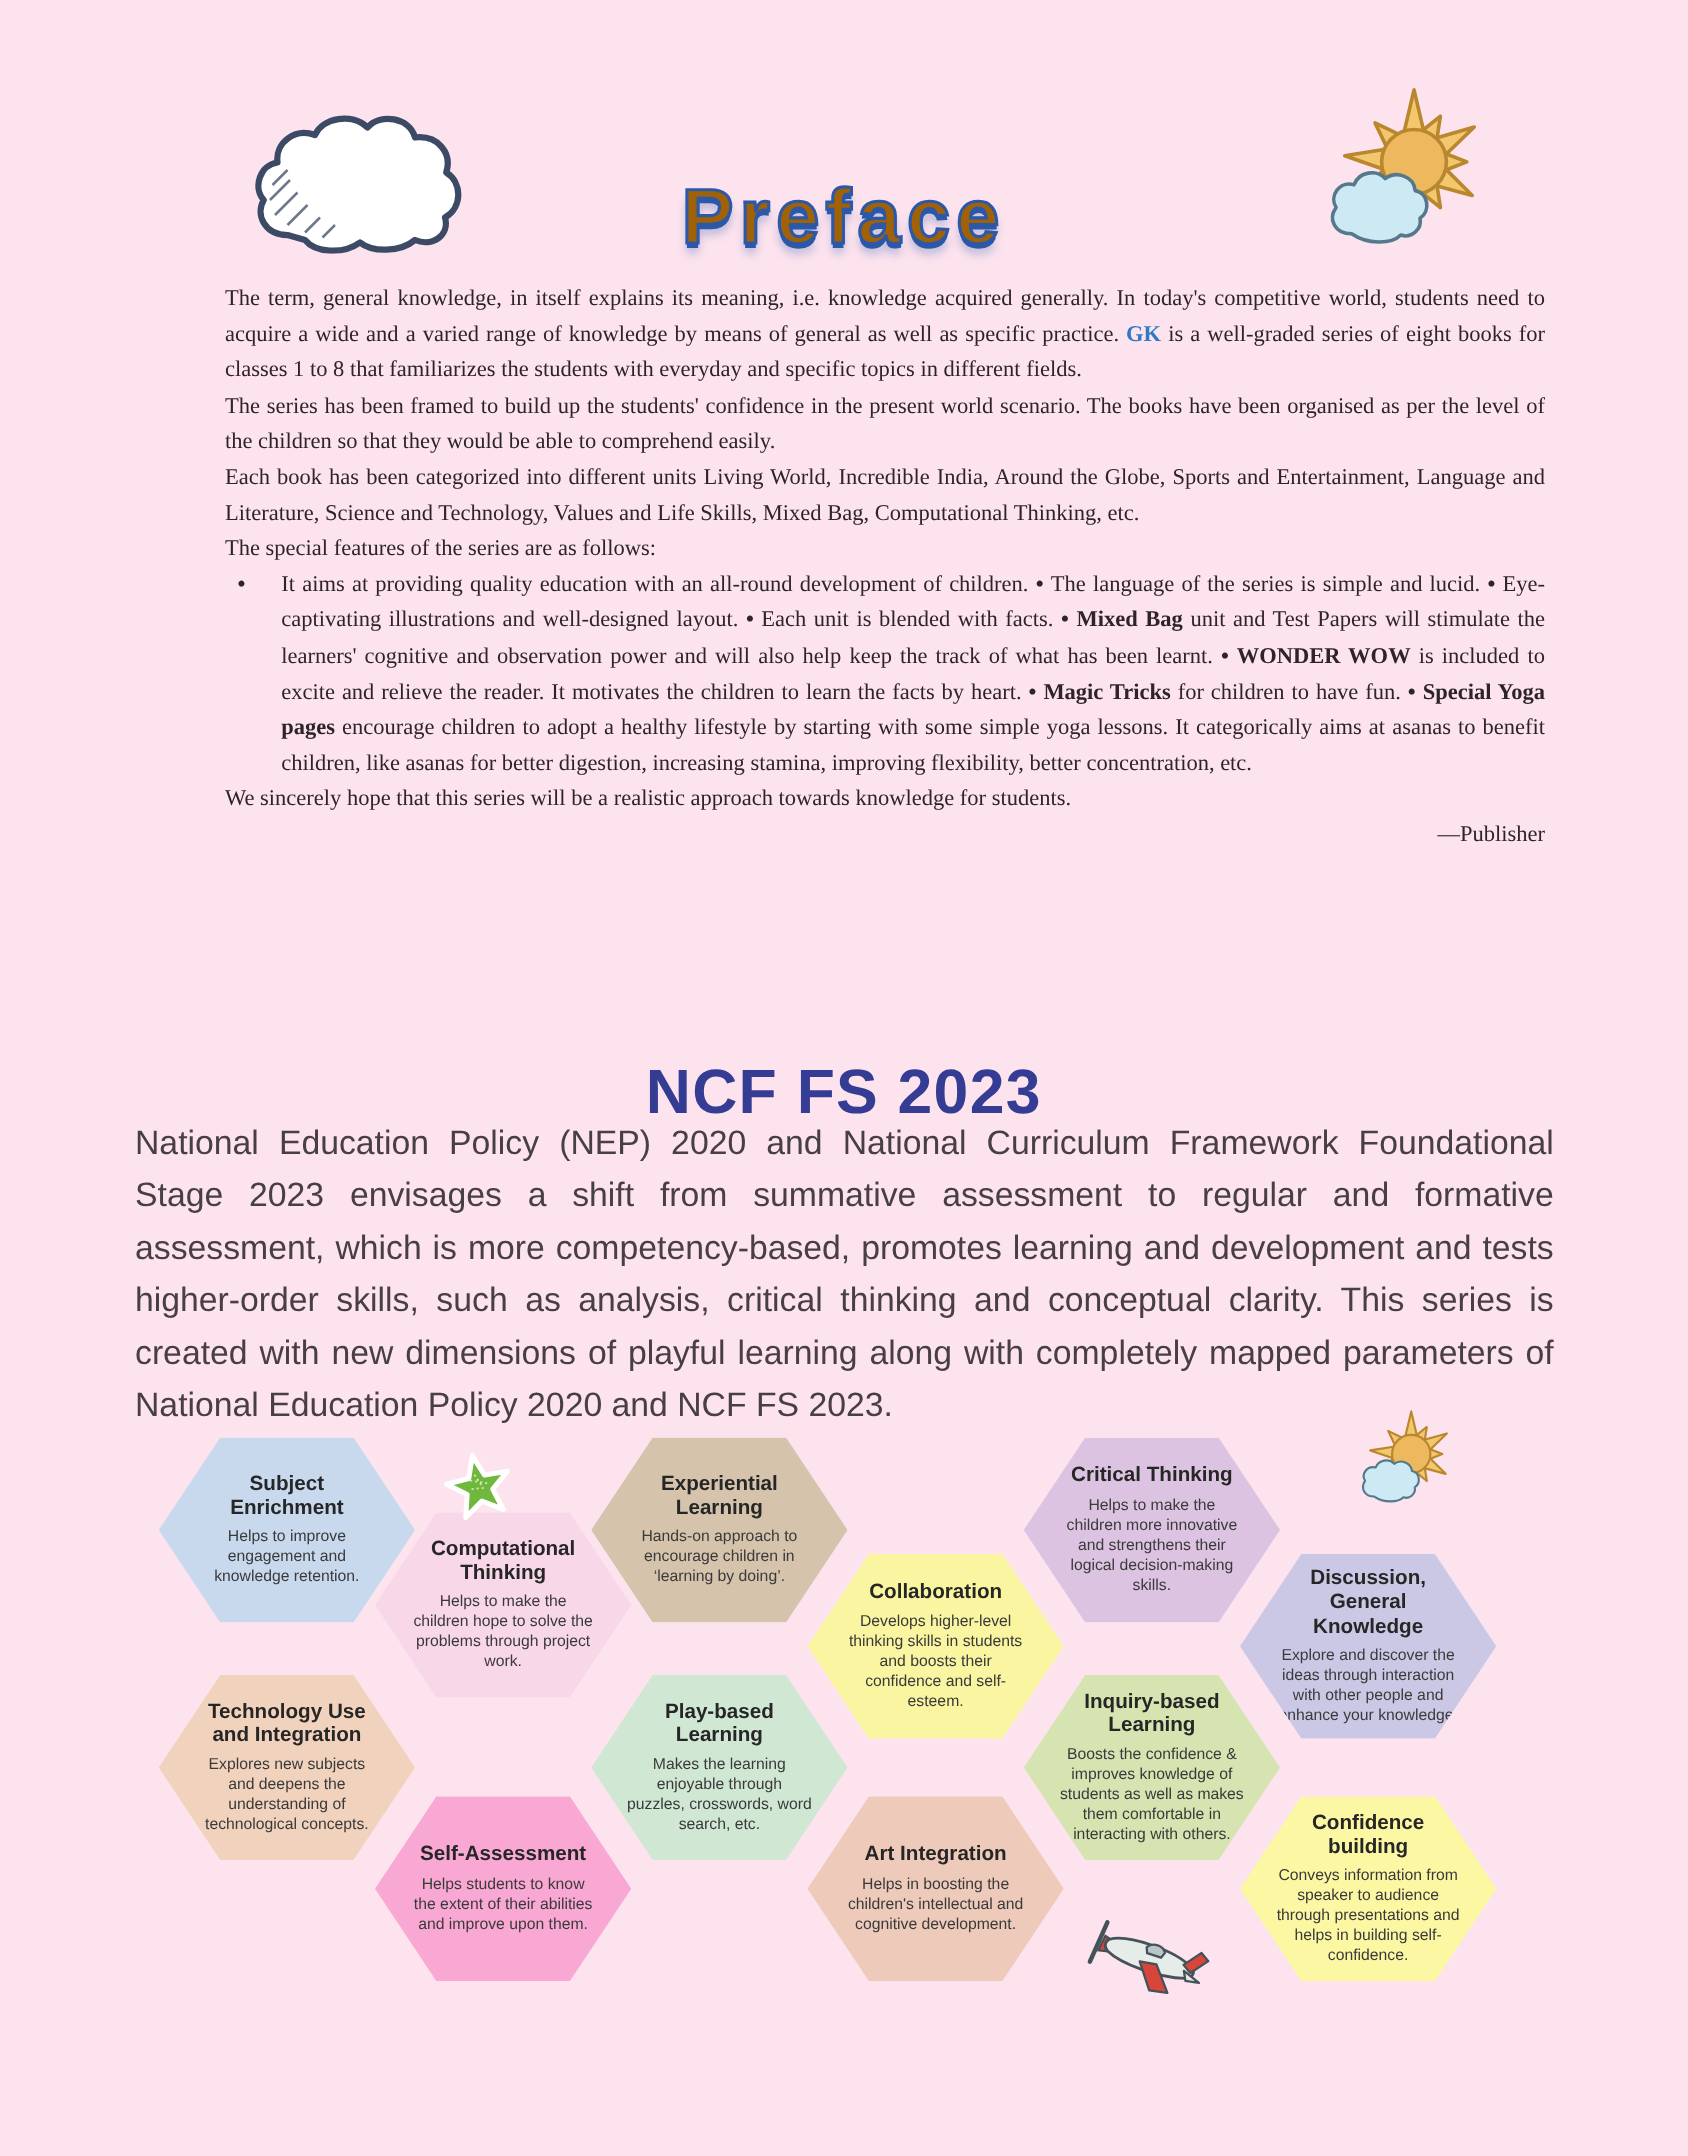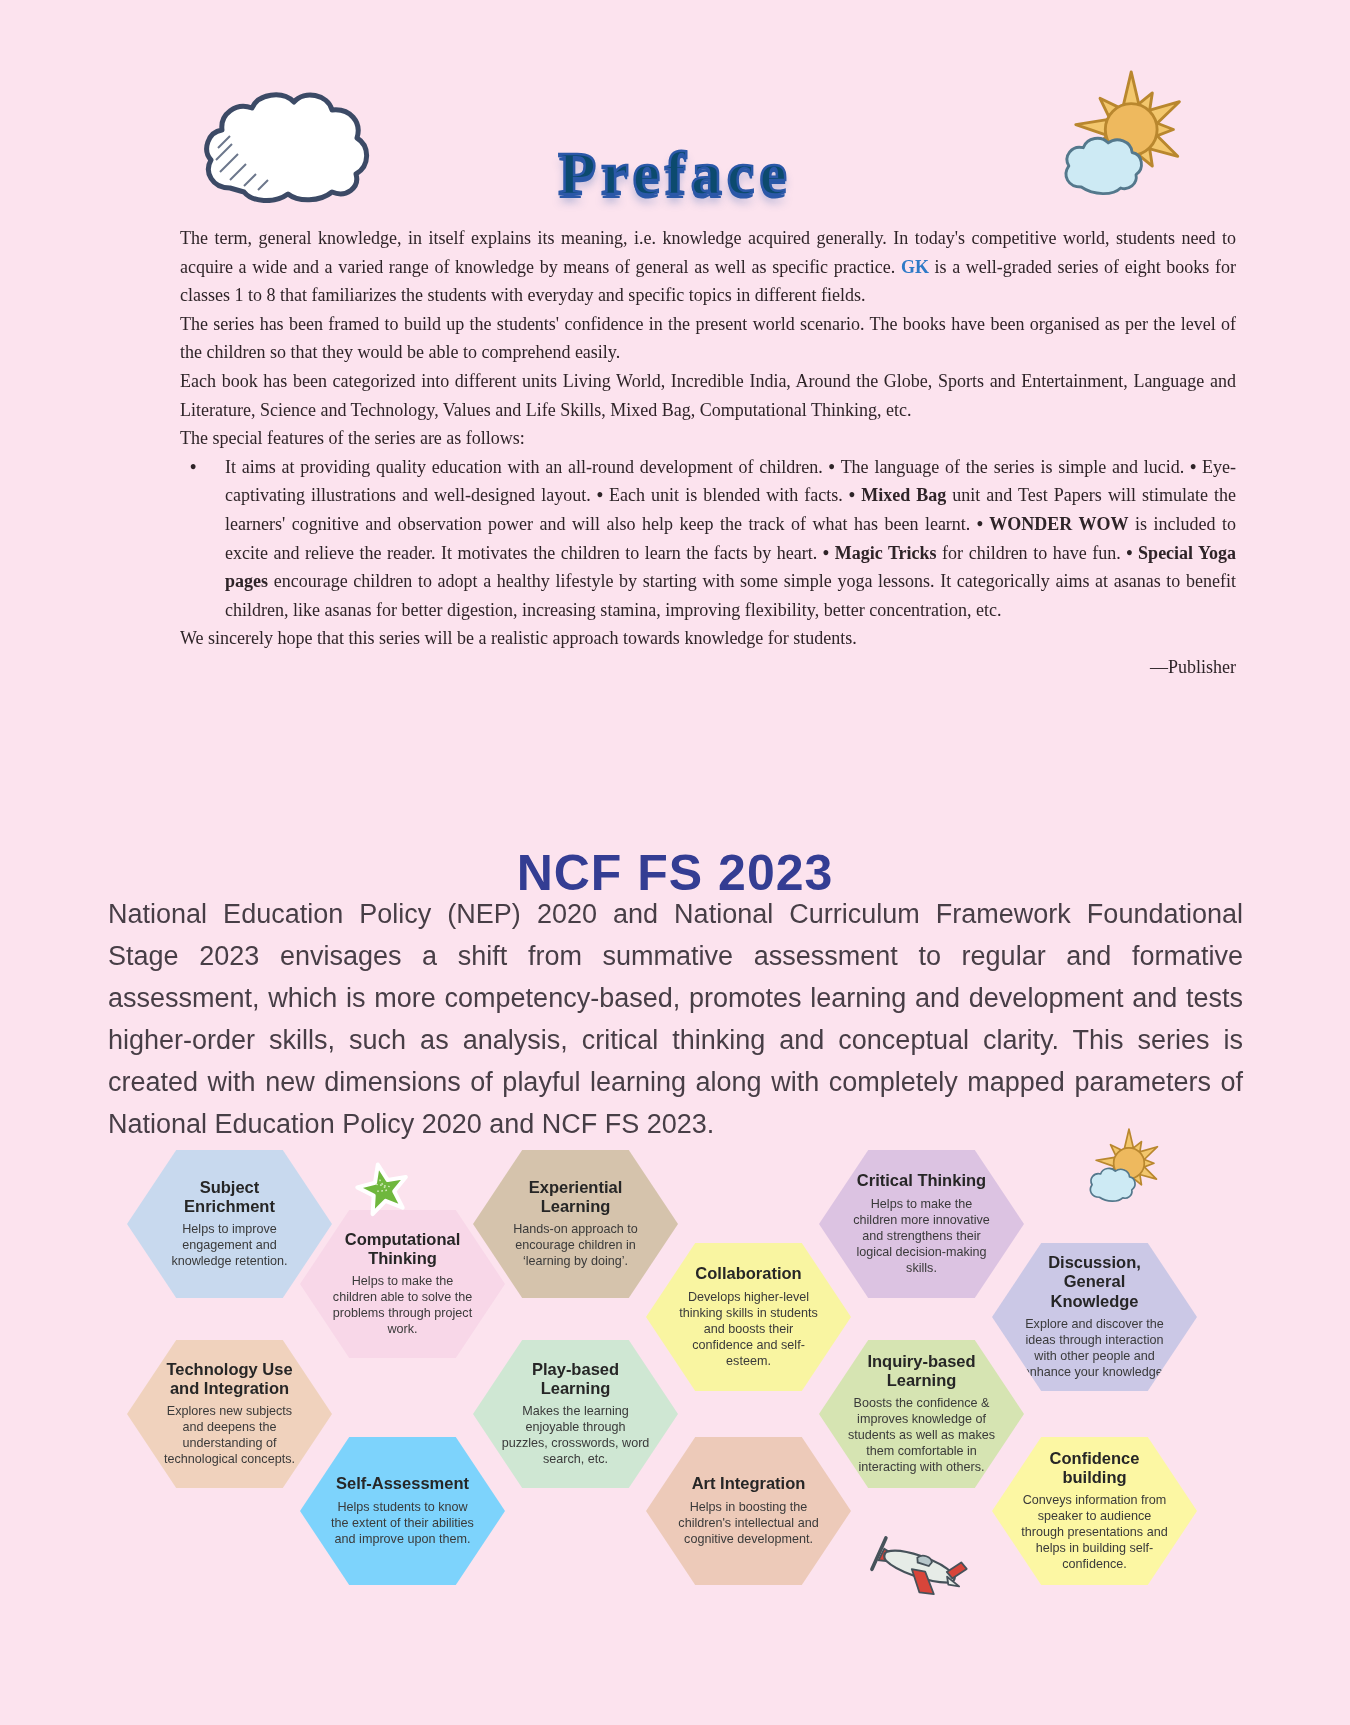--- a/index.html
+++ b/index.html
@@ -4,22 +4,22 @@
 <style>
   html,body{margin:0;padding:0;background:#fce3ee;}
   body{position:relative;width:1350px;height:1725px;overflow:hidden;
        font-family:"Liberation Sans",sans-serif;}
 
   
   .deco{position:absolute;}
   .cloud-tl{left:200px;top:88px;width:170px;height:115px;}
   .sun-tr{left:1052px;top:70px;width:145px;height:142px;}
   .preface-title{position:absolute;left:0;top:96px;width:1350px;text-align:center;
-    font-family:Liberation Serif, serif;font-weight:bold;font-size:62px;letter-spacing:5px;
-    color:#0c4a6e;-webkit-text-stroke:2.5px #2b58a8;
+    font-family:Liberation Sans, sans-serif;font-weight:bold;font-size:62px;letter-spacing:5px;
+    color:#a16207;-webkit-text-stroke:2.5px #2b58a8;
     text-shadow:0 4px 0 #2b58a8, 0 8px 8px rgba(43,88,168,0.35);}
 
   
   .preface-body{position:absolute;left:180px;top:224px;width:1056px;
     font-family:"Liberation Serif",serif;font-size:18px;line-height:28.6px;
     color:#2e2428;text-align:justify;}
   .preface-body p{margin:0;}
   .gk{color:#2e7ac7;font-weight:bold;}
   .b{font-weight:bold;}
   .dot{font-weight:bold;}
@@ -104,21 +104,21 @@
 
 <h2 class="ncf-heading" style="color: rgb(52, 61, 147);">NCF FS 2023</h2>
 <p class="nep-paragraph">National Education Policy (NEP) 2020 and National Curriculum Framework Foundational Stage 2023 envisages a shift from summative assessment to regular and formative assessment, which is more competency-based, promotes learning and development and tests higher-order skills, such as analysis, critical thinking and conceptual clarity. This series is created with new dimensions of playful learning along with completely mapped parameters of National Education Policy 2020 and NCF FS 2023.</p>
 
 <div class="hex hex-0" style="background-color: rgb(200, 217, 238);">
   <div class="hex-title">Subject Enrichment</div>
   <div class="hex-desc">Helps to improve engagement and knowledge retention.</div>
 </div>
 <div class="hex hex-1" style="background-color: rgb(248, 215, 232);">
   <div class="hex-title">Computational Thinking</div>
-  <div class="hex-desc">Helps to make the children able to solve the problems through project work.</div>
+  <div class="hex-desc">Helps to make the children hope to solve the problems through project work.</div>
 </div>
 <div class="hex hex-2" style="background-color: rgb(213, 195, 172);">
   <div class="hex-title">Experiential Learning</div>
   <div class="hex-desc">Hands-on approach to encourage children in ‘learning by doing’.</div>
 </div>
 <div class="hex hex-3" style="background-color: rgb(249, 245, 161);">
   <div class="hex-title">Collaboration</div>
   <div class="hex-desc">Develops higher-level thinking skills in students and boosts their confidence and self-esteem.</div>
 </div>
 <div class="hex hex-4" style="background-color: rgb(220, 195, 226);">
@@ -134,21 +134,21 @@
   <div class="hex-desc">Explores new subjects and deepens the understanding of technological concepts.</div>
 </div>
 <div class="hex hex-7" style="background-color: rgb(207, 231, 211);">
   <div class="hex-title">Play-based Learning</div>
   <div class="hex-desc">Makes the learning enjoyable through puzzles, crosswords, word search, etc.</div>
 </div>
 <div class="hex hex-8" style="background-color: rgb(214, 228, 178);">
   <div class="hex-title">Inquiry-based Learning</div>
   <div class="hex-desc">Boosts the confidence &amp; improves knowledge of students as well as makes them comfortable in interacting with others.</div>
 </div>
-<div class="hex hex-9" style="background-color: #7dd3fc;">
+<div class="hex hex-9" style="background-color: #f9a8d4;">
   <div class="hex-title">Self-Assessment</div>
   <div class="hex-desc">Helps students to know the extent of their abilities and improve upon them.</div>
 </div>
 <div class="hex hex-10" style="background-color: rgb(237, 202, 185);">
   <div class="hex-title">Art Integration</div>
   <div class="hex-desc">Helps in boosting the children's intellectual and cognitive development.</div>
 </div>
 <div class="hex hex-11" style="background-color: rgb(252, 247, 163);">
   <div class="hex-title">Confidence building</div>
   <div class="hex-desc">Conveys information from speaker to audience through presentations and helps in building self-confidence.</div>

